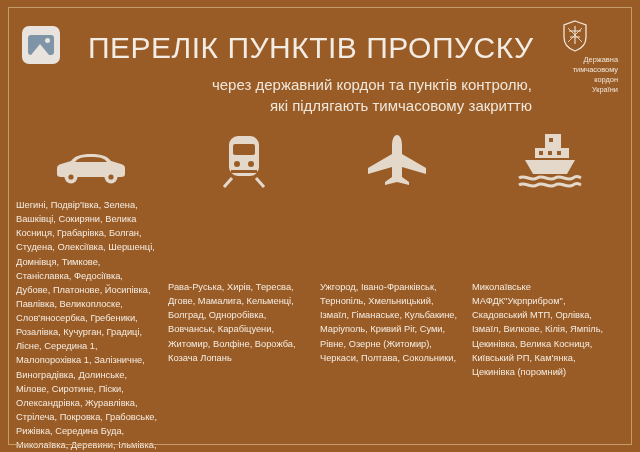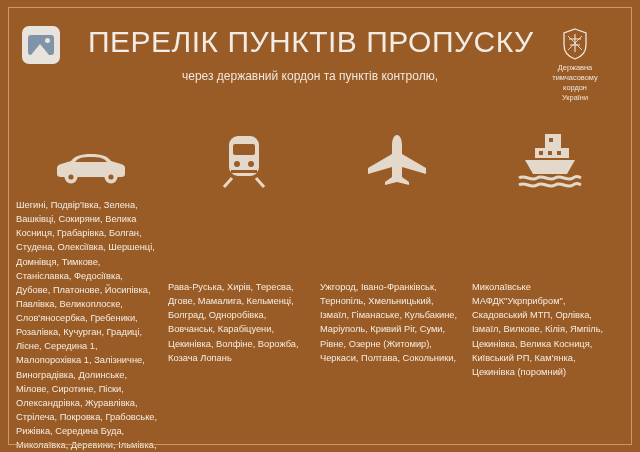--- a/index.html
+++ b/index.html
@@ -27,21 +27,21 @@
     right: 8px;
     bottom: 7px;
     border: 1px solid #c69a6d;
     box-sizing: border-box;
     pointer-events: none;
   }
 
   
   .header {
     position: relative;
-    padding: 16px 18px 0 18px;
+    padding: 22px 18px 0 18px;
     height: 120px;
     box-sizing: border-box;
   }
   .logo-box {
     position: absolute;
     left: 22px;
     top: 26px;
     width: 38px;
     height: 38px;
     border-radius: 7px;
@@ -85,35 +85,35 @@
     color: #f2ece4;
     font-size: 30px;
     letter-spacing: 0.5px;
     font-weight: normal;
     margin: 10px 0 0 0;
     padding: 0 90px 0 70px;
     line-height: 1.05;
     white-space: nowrap;
   }
   .subtitle {
-    text-align: center;
+    text-align: right;
     color: #f0e7db;
-    font-size: 12px;
+    font-size: 15px;
     line-height: 1.45;
     margin: 10px 0 0 0;
     padding: 0 90px 0 70px;
   }
   .subtitle div { white-space: nowrap; }
 
   .emblem {
     position: absolute;
     right: 22px;
-    top: 28px;
+    top: 20px;
     width: 86px;
-    text-align: center;
+    text-align: right;
   }
   .emblem-shield {
     width: 26px;
     height: 32px;
     margin: 0 auto;
     position: relative;
   }
   .emblem-shield svg { display: block; }
   .emblem-text {
     margin-top: 3px;
@@ -167,20 +167,21 @@
   <div class="header">
 
     <div class="logo-box">
       <div class="logo-inner"></div>
     </div>
 
     <h1 class="title">ПЕРЕЛІК ПУНКТІВ ПРОПУСКУ</h1>
 
     <div class="subtitle">
       <div>через державний кордон та пунктів контролю,</div>
+      <div>які підлягають тимчасовому закриттю</div>
     </div>
 
     <div class="emblem">
       <div class="emblem-shield">
         <svg width="26" height="32" viewBox="0 0 26 32">
           <path d="M13 1 L24 5 L24 17 C24 25 19 29 13 31 C7 29 2 25 2 17 L2 5 Z" fill="none" stroke="#f0e6da" stroke-width="1.3"></path>
           <path d="M13 6 L13 24 M7 11 L19 11 M8 17 L18 17" stroke="#f0e6da" stroke-width="1.1" fill="none"></path>
           <path d="M6 8 L20 22 M20 8 L6 22" stroke="#f0e6da" stroke-width="0.8" fill="none"></path>
         </svg>
       </div>
@@ -240,21 +241,21 @@
         </svg>
       </span>
     </div>
   </div>
 
   <div class="columns">
     <div class="col col-1">
       <p>Шегині, Подвір'ївка, Зелена, Вашківці, Сокиряни, Велика Косниця, Грабарівка, Болган, Студена, Олексіївка, Шершенці, Домнівця, Тимкове, Станіславка, Федосіївка, Дубове, Платонове, Йосипівка, Павлівка, Великоплоске, Слов'яносербка, Гребеники, Розалівка, Кучурган, Градиці, Лісне, Середина 1, Малопорохівка 1, Залізничне, Виноградівка, Долинське, Мілове, Сиротине, Піски, Олександрівка, Журавлівка, Стрілеча, Покровка, Грабовське, Рижівка, Середина Буда, Миколаївка, Деревини, Ільмівка, Добрянка, Майдан Копищанський, Переброди, Вичівка, Самари, Тур, Гута, Піща, Малі Селменці (п/в)</p>
     </div>
     <div class="col col-2">
-      <p>Рава-Руська, Хирів, Тересва, Дгове, Мамалига, Кельменці, Болград, Одноробівка, Вовчанськ, Карабіцуени, Цекинівка, Волфіне, Ворожба, Козача Лопань</p>
+      <p>Рава-Руська, Хирів, Тересва, Дгове, Мамалига, Кельменці, Болград, Одноробівка, Вовчанськ, Карабіцуени, Житомир, Волфіне, Ворожба, Козача Лопань</p>
     </div>
     <div class="col col-3">
       <p>Ужгород, Івано-Франківськ, Тернопіль, Хмельницький, Ізмаїл, Гіманаське, Кульбакине, Маріуполь, Кривий Ріг, Суми, Рівне, Озерне (Житомир), Черкаси, Полтава, Сокольники,</p>
     </div>
     <div class="col col-4">
       <p>Миколаївське МАФДК"Укрприбром", Скадовський МТП, Орлівка, Ізмаїл, Вилкове, Кілія, Ямпіль, Цекинівка, Велика Косниця, Київський РП, Кам'янка, Цекинівка (поромний)</p>
     </div>
   </div>
 </div>
 

